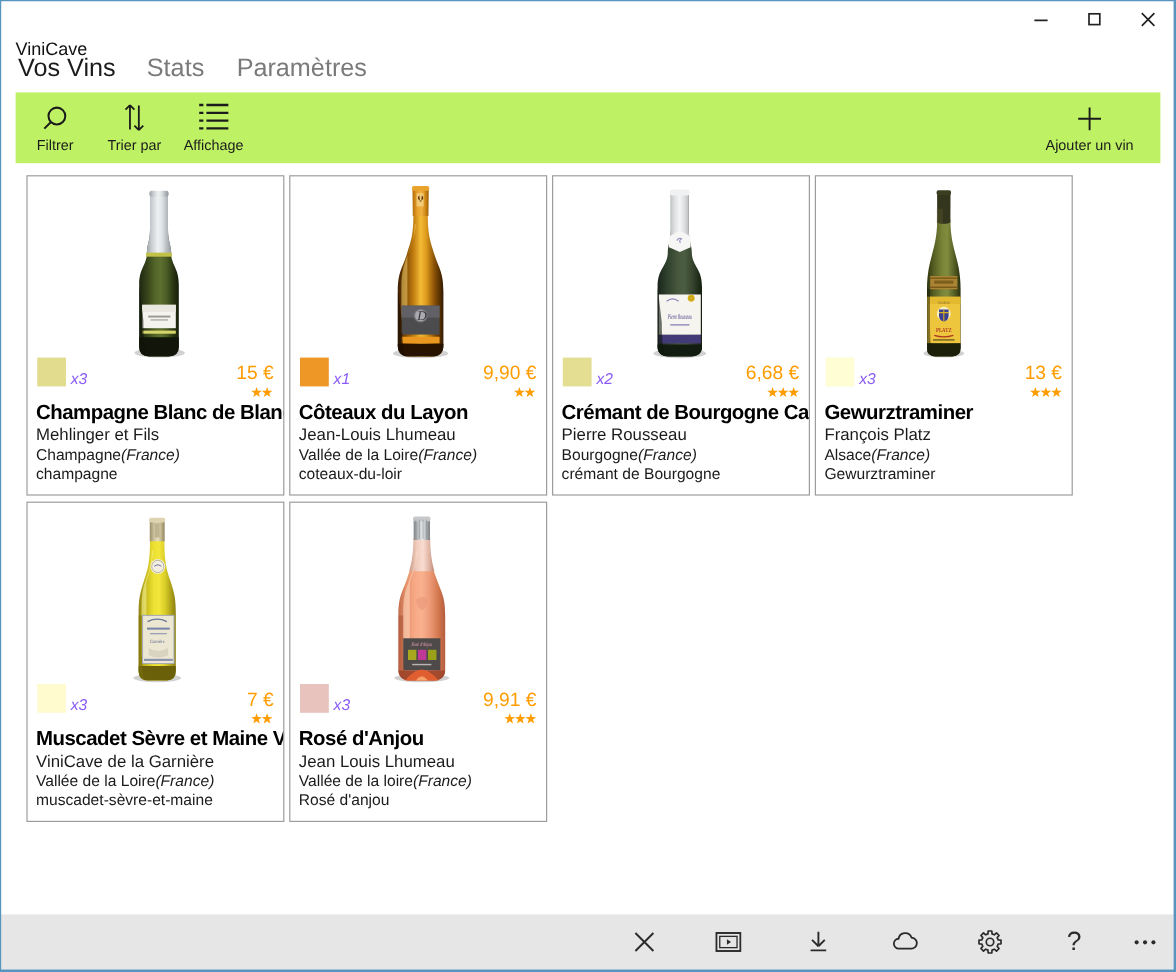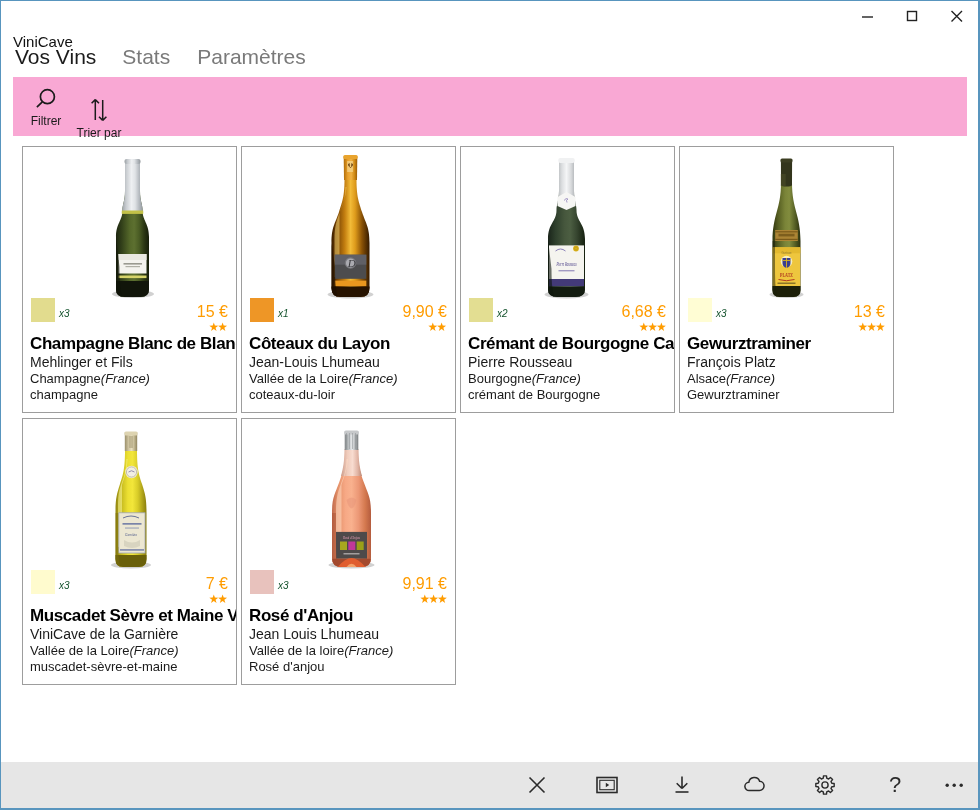--- a/index.html
+++ b/index.html
@@ -10,30 +10,30 @@
 
 
 #titletext { left:13px; top:8px; font-size:15px; color:#111;margin-top:25px; }
 .winbtn { top:9px; }
 
 
 #nav { left:15px; top:45px; font-size:21px; color:#1b1b1b; letter-spacing:0; }
 #nav span.dim { color:#7a7a7a; }
 
 
-#toolbar { left:13px; top:77px; width:954px; height:59px; background:#f9a8d4; }
+#toolbar { left:13px; top:77px; width:954px; height:59px; background:#bef264; }
 .tbtn { position:absolute; top:0; height:59px; text-align:center; color:#1b1b1b; }
 .tbtn .lbl { position:absolute; left:0; right:0; top:37px; font-size:12px; }
 .tbtn svg { position:absolute; left:50%; top:10px; transform:translateX(-50%); }
 
 
 .card { position:absolute; width:215px; height:267px; background:#fff; border:1px solid #9d9d9d; overflow:hidden; }
 .card .bottle { position:absolute; left:0; top:0; width:213px; height:152px; }
 .swatch { position:absolute; left:8px; top:151px; width:24px; height:24px; }
-.qty { position:absolute; left:36px; top:161px; font-size:10px; font-style:italic; color:#14532d; }
+.qty { position:absolute; left:36px; top:161px; font-size:13px; font-style:italic; color:#8b5cf6; }
 .price { position:absolute; right:8px; top:156px; font-size:16px; font-weight:normal; color:#ff9c00; text-align:right; }
 .stars { position:absolute; right:8px; top:174.5px; height:10px; } .stars svg { display:block; }
 .t1 { position:absolute; left:7px; top:187px; font-size:17px; font-weight:bold; color:#000; white-space:nowrap; letter-spacing:-0.4px; }
 .t2 { position:absolute; left:7px; top:207px; font-size:14px; color:#1b1b1b; white-space:nowrap; }
 .t3 { position:absolute; left:7px; top:224px; font-size:13px; color:#1b1b1b; white-space:nowrap; }
 .t4 { position:absolute; left:7px; top:240px; font-size:13px; color:#1b1b1b; white-space:nowrap; }
 .t3 i, .t4 i { }
 
 
 #botbar { left:1px; top:762px; width:977px; height:46px; background:#e6e6e6; }
@@ -57,26 +57,47 @@
 <div id="nav" class="abs">Vos&nbsp;Vins<span style="display:inline-block;width:26px"></span><span class="dim">Stats</span><span style="display:inline-block;width:27px"></span><span class="dim">Paramètres</span></div>
 
 <div id="toolbar" class="abs">
   <div class="tbtn" style="left:0px; width:66px;">
     <svg width="26" height="26" viewBox="0 0 26 26" style="top:8px">
         <circle cx="14.4" cy="11.7" r="7" fill="none" stroke="#1b1b1b" stroke-width="1.7"></circle>
         <line x1="9.3" y1="16.8" x2="3.9" y2="22.2" stroke="#1b1b1b" stroke-width="1.7"></line>
       </svg>
     <div class="lbl">Filtrer</div>
   </div>
-  <div class="tbtn" style="left:53px; width:66px;margin-top:12px;">
+  <div class="tbtn" style="left:66px; width:66px;">
     <svg width="24" height="26" viewBox="0 0 24 26" style="top:8px">
         <path d="M8.3 23 V3.2 M8.3 2.6 L4.6 6.3 M8.3 2.6 L12 6.3" fill="none" stroke="#1b1b1b" stroke-width="1.5"></path>
         <path d="M15.7 3 V22.8 M15.7 23.4 L12 19.7 M15.7 23.4 L19.4 19.7" fill="none" stroke="#1b1b1b" stroke-width="1.5"></path>
       </svg>
     <div class="lbl">Trier par</div>
+  </div>
+  <div class="tbtn" style="left:132px; width:66px;">
+    <svg width="25" height="26" viewBox="0 0 25 26" style="top:8px">
+        <g stroke="#1b1b1b" stroke-width="1.9">
+          <line x1="0.5" y1="2.5" x2="4" y2="2.5"></line>
+          <line x1="6.5" y1="2.5" x2="25" y2="2.5"></line>
+          <line x1="0.5" y1="9" x2="4" y2="9"></line>
+          <line x1="6.5" y1="9" x2="25" y2="9"></line>
+          <line x1="0.5" y1="15.5" x2="4" y2="15.5"></line>
+          <line x1="6.5" y1="15.5" x2="25" y2="15.5"></line>
+          <line x1="0.5" y1="22" x2="4" y2="22"></line>
+          <line x1="6.5" y1="22" x2="25" y2="22"></line>
+        </g>
+      </svg>
+    <div class="lbl">Affichage</div>
+  </div>
+  <div class="tbtn" style="left:840px; width:110px;">
+    <svg width="22" height="22" viewBox="0 0 22 22" style="top:11px">
+        <path d="M11 1.5 V20.5 M1.5 11 H20.5" stroke="#1b1b1b" stroke-width="1.6"></path>
+      </svg>
+    <div class="lbl">Ajouter un vin</div>
   </div>
 </div>
 
 <svg width="0" height="0" style="position:absolute">
 <defs>
 <linearGradient id="g1glass" x1="0" y1="0" x2="1" y2="0">
         <stop offset="0" stop-color="#1d2610"></stop>
         <stop offset="0.18" stop-color="#33411a"></stop>
         <stop offset="0.42" stop-color="#55682a"></stop>
         <stop offset="0.55" stop-color="#5d7030"></stop>

